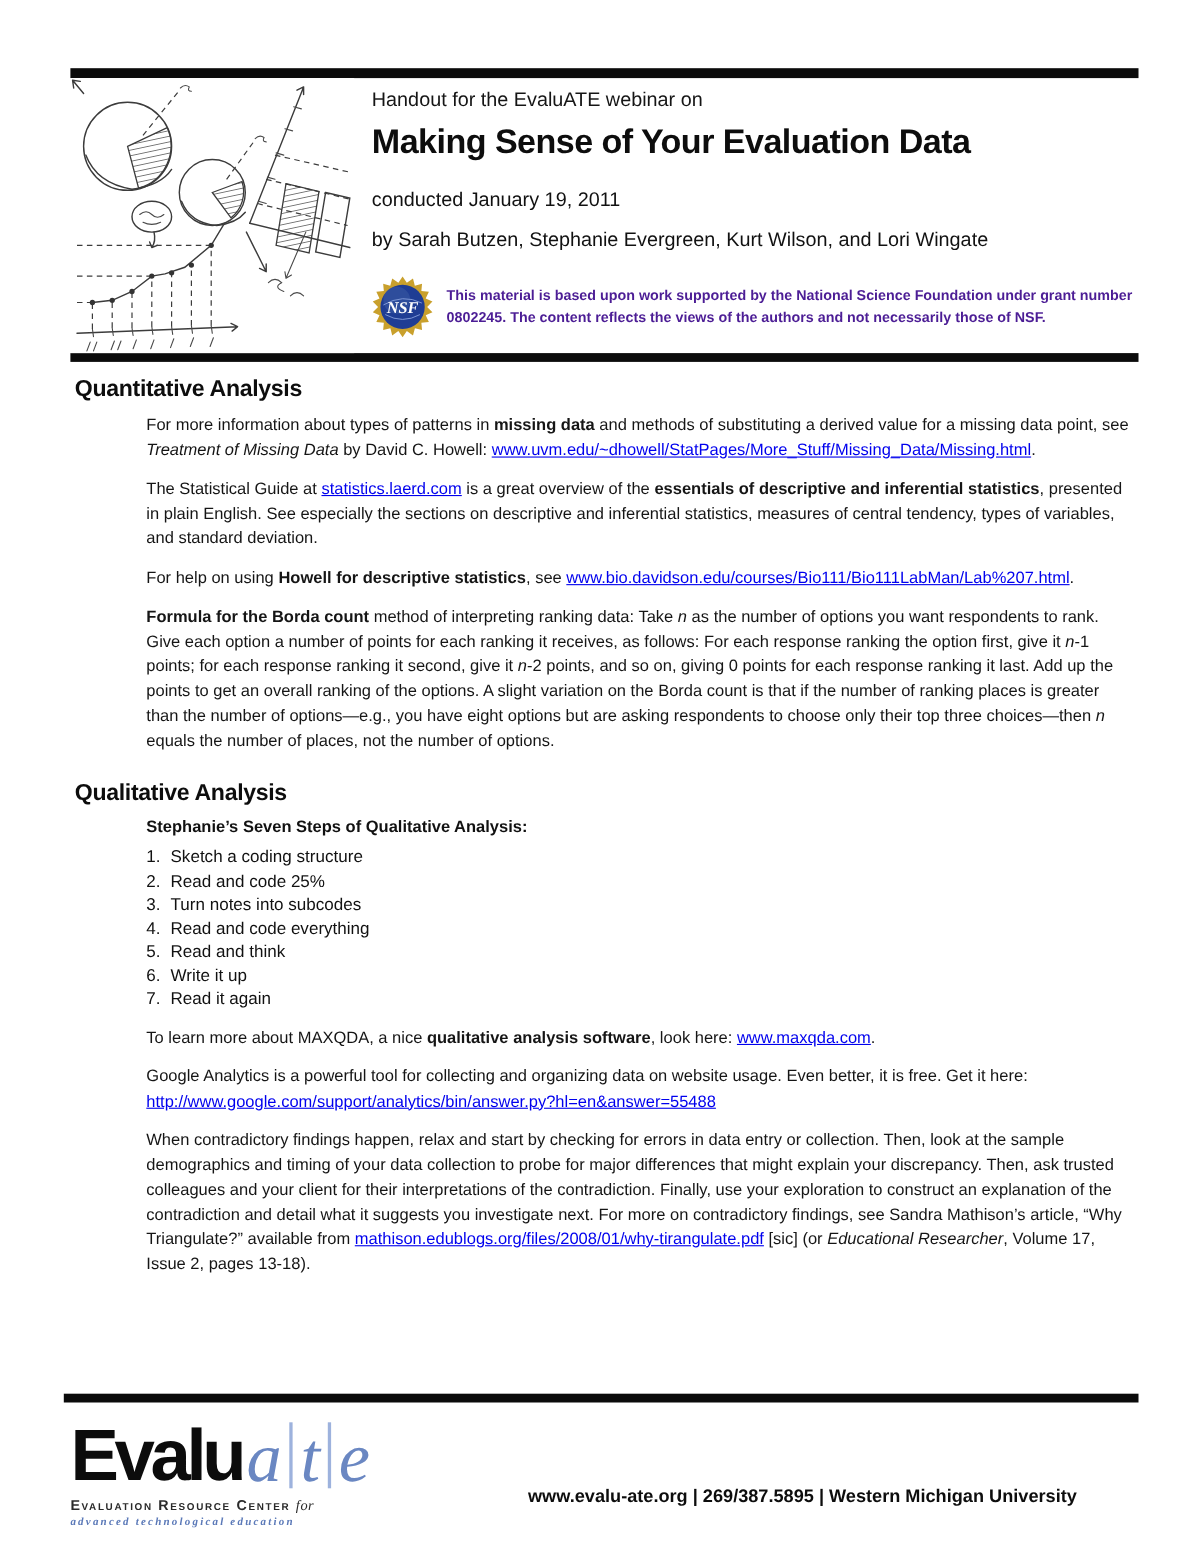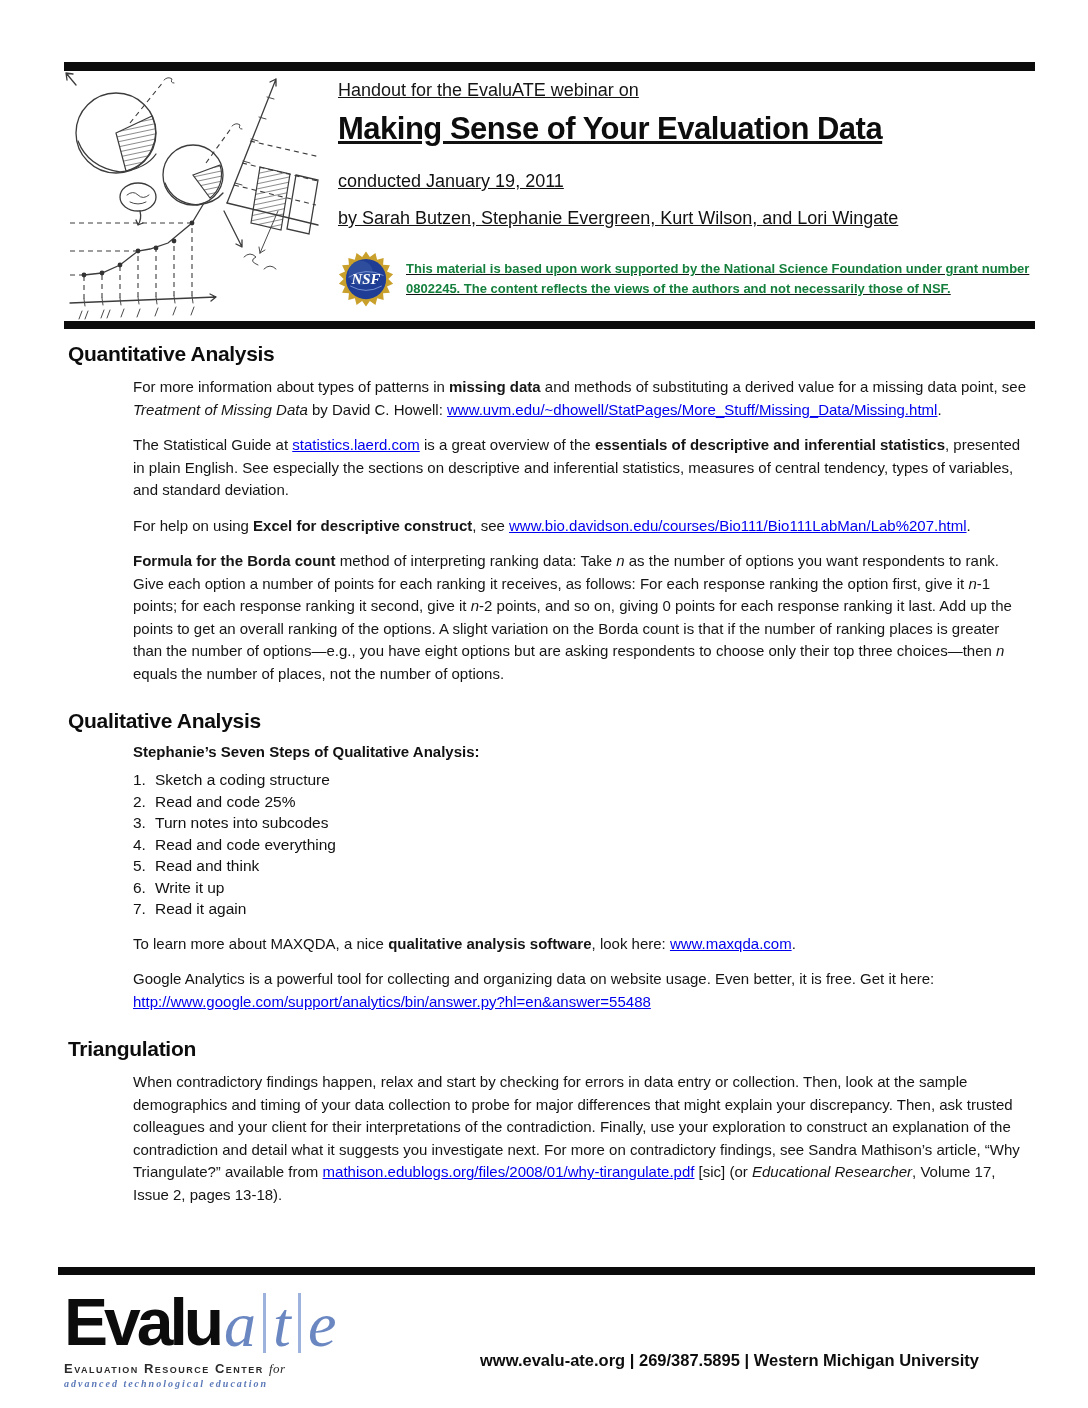--- a/index.html
+++ b/index.html
@@ -9,29 +9,29 @@
 
   
   .rule { position:absolute; background:#0b0b0b; }
   .rule.top-rule    { left:64px;  top:62px;   width:971px; height:9px; }
   .rule.header-rule { left:64px;  top:321px;  width:971px; height:8px; }
   .rule.footer-rule { left:58px;  top:1267px; width:977px; height:8px; }
 
   .sketch-box { position:absolute; left:64px; top:71px; width:258px; height:250px; background:#fff; }
   .sketch-box svg { width:100%; height:100%; }
 
-  .header-text { position:absolute; left:338px; top:80px; width:697px;text-decoration:underline; }
+  .header-text { position:absolute; left:338px; top:80px; width:697px; }
   .eyebrow   { font-size:18px; color:#151515; }
   .doc-title { font-size:31px; font-weight:bold; letter-spacing:-0.5px; margin-top:10px; color:#0d0d0d; }
   .conducted { font-size:18px; margin-top:24px; }
   .authors   { font-size:18px; margin-top:16px; }
 
   .nsf-row { display:flex; align-items:center; margin-top:22px; gap:12px; }
   .nsf-logo { width:56px; height:56px; flex:0 0 auto; }
-  .nsf-note { font-size:13px; line-height:20px; font-weight:600; color:#15803d; width:632px; }
+  .nsf-note { font-size:13px; line-height:20px; font-weight:600; color:#4c1d95; width:632px; }
 
   
   .main { position:absolute; left:64px; top:334px; width:971px; }
   .section-heading { font-size:21px; font-weight:bold; color:#0d0d0d; margin:24px 0 10px 4px; letter-spacing:-0.3px; }
   .section-heading.first { margin-top:8px; }
   .indent { margin-left:69px; width:893px; }
   .para { font-size:15px; line-height:22.5px; margin-bottom:13px; color:#151515; }
   .bold { font-weight:bold; }
   .italic { font-style:italic; }
   .doc-link { color:#0000EE; text-decoration:underline; word-break:break-word; }
@@ -137,21 +137,21 @@
       <div class="nsf-note">This material is based upon work supported by the National Science Foundation under grant number 0802245. The content reflects the views of the authors and not necessarily those of NSF.</div>
     </div>
   </div>
 
   <div class="main">
 
     <div class="section-heading first">Quantitative Analysis</div>
     <div class="indent">
       <div class="para"><span class="plain">For more information about types of patterns in </span><span class="bold">missing data</span><span class="plain"> and methods of substituting a derived value for a missing data point, see </span><span class="italic">Treatment of Missing Data</span><span class="plain"> by David C. Howell: </span><a href="#" class="doc-link">www.uvm.edu/~dhowell/StatPages/More_Stuff/Missing_Data/Missing.html</a><span class="plain">.</span></div>
       <div class="para"><span class="plain">The Statistical Guide at </span><a href="#" class="doc-link">statistics.laerd.com</a><span class="plain"> is a great overview of the </span><span class="bold">essentials of descriptive and inferential statistics</span><span class="plain">, presented in plain English. See especially the sections on descriptive and inferential statistics, measures of central tendency, types of variables, and standard deviation.</span></div>
-      <div class="para"><span class="plain">For help on using </span><span class="bold">Excel for descriptive construct</span><span class="plain">, see </span><a href="#" class="doc-link">www.bio.davidson.edu/courses/Bio111/Bio111LabMan/Lab%207.html</a><span class="plain">.</span></div>
+      <div class="para"><span class="plain">For help on using </span><span class="bold">Howell for descriptive statistics</span><span class="plain">, see </span><a href="#" class="doc-link">www.bio.davidson.edu/courses/Bio111/Bio111LabMan/Lab%207.html</a><span class="plain">.</span></div>
       <div class="para"><span class="bold">Formula for the Borda count</span><span class="plain"> method of interpreting ranking data: Take </span><span class="italic">n</span><span class="plain"> as the number of options you want respondents to rank. Give each option a number of points for each ranking it receives, as follows: For each response ranking the option first, give it </span><span class="italic">n</span><span class="plain">-1 points; for each response ranking it second, give it </span><span class="italic">n</span><span class="plain">-2 points, and so on, giving 0 points for each response ranking it last. Add up the points to get an overall ranking of the options. A slight variation on the Borda count is that if the number of ranking places is greater than the number of options—e.g., you have eight options but are asking respondents to choose only their top three choices—then </span><span class="italic">n</span><span class="plain"> equals the number of places, not the number of options.</span></div>
     </div>
 
     <div class="section-heading">Qualitative Analysis</div>
     <div class="indent">
       <div class="subhead">Stephanie’s Seven Steps of Qualitative Analysis:</div>
       <div class="steps">
           <div class="step-row">
           <span class="step-num">1.</span>
           <span>Sketch a coding structure</span>
@@ -181,21 +181,20 @@
           <span>Read it again</span>
         </div>
         </div>
       <div class="para"><span class="plain">To learn more about MAXQDA, a nice </span><span class="bold">qualitative analysis software</span><span class="plain">, look here: </span><a href="#" class="doc-link">www.maxqda.com</a><span class="plain">.</span></div>
     </div>
 
     <div class="indent">
       <div class="para"><span class="plain">Google Analytics is a powerful tool for collecting and organizing data on website usage. Even better, it is free. Get it here: </span><a href="#" class="doc-link">http://www.google.com/support/analytics/bin/answer.py?hl=en&amp;answer=55488</a></div>
     </div>
 
-    <div class="section-heading">Triangulation</div>
     <div class="indent">
       <div class="para"><span class="plain">When contradictory findings happen, relax and start by checking for errors in data entry or collection. Then, look at the sample demographics and timing of your data collection to probe for major differences that might explain your discrepancy. Then, ask trusted colleagues and your client for their interpretations of the contradiction. Finally, use your exploration to construct an explanation of the contradiction and detail what it suggests you investigate next. For more on contradictory findings, see Sandra Mathison’s article, “Why Triangulate?” available from </span><a href="#" class="doc-link">mathison.edublogs.org/files/2008/01/why-tirangulate.pdf</a><span class="plain"> [sic] (or </span><span class="italic">Educational Researcher</span><span class="plain">, Volume 17, Issue 2, pages 13-18).</span></div>
     </div>
 
   </div>
 
   <div class="rule footer-rule"></div>
 
   <div class="footer-logo">
     <div class="logo-row">

